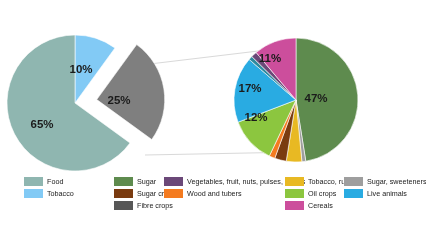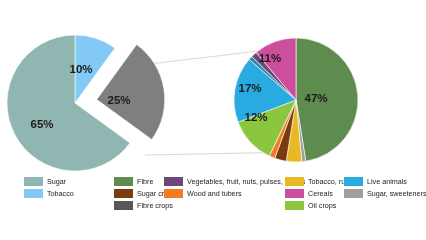--- a/index.html
+++ b/index.html
@@ -94,31 +94,31 @@
       <text class="slice-label" x="250" y="89">17%</text>
       <text class="slice-label" x="256" y="118">12%</text>
       <text class="slice-label" x="270" y="59">11%</text>
     </g>
   </svg>
 
   <div id="legend">
     <div class="legend-col" id="col-a">
         <div class="legend-item">
           <span class="swatch" style="background: rgb(143, 182, 176);"></span>
-          <span class="legend-text">Sugar</span>
+          <span class="legend-text">Food</span>
         </div>
         <div class="legend-item">
           <span class="swatch" style="background: rgb(130, 202, 245);"></span>
           <span class="legend-text">Tobacco</span>
         </div>
       </div>
     <div class="legend-col" id="col-b">
         <div class="legend-item">
           <span class="swatch" style="background: rgb(94, 139, 78);"></span>
-          <span class="legend-text">Fibre</span>
+          <span class="legend-text">Sugar</span>
         </div>
         <div class="legend-item">
           <span class="swatch" style="background: rgb(122, 59, 16);"></span>
           <span class="legend-text">Sugar crops</span>
         </div>
         <div class="legend-item">
           <span class="swatch" style="background: rgb(87, 87, 87);"></span>
           <span class="legend-text">Fibre crops</span>
         </div>
       </div>
@@ -131,33 +131,33 @@
           <span class="swatch" style="background: rgb(244, 123, 32);"></span>
           <span class="legend-text">Wood and tubers</span>
         </div>
       </div>
     <div class="legend-col" id="col-d">
         <div class="legend-item">
           <span class="swatch" style="background: rgb(232, 185, 35);"></span>
           <span class="legend-text">Tobacco, rubber</span>
         </div>
         <div class="legend-item">
+          <span class="swatch" style="background: rgb(140, 198, 63);"></span>
+          <span class="legend-text">Oil crops</span>
+        </div>
+        <div class="legend-item">
           <span class="swatch" style="background: rgb(204, 78, 156);"></span>
           <span class="legend-text">Cereals</span>
-        </div>
-        <div class="legend-item">
-          <span class="swatch" style="background: rgb(140, 198, 63);"></span>
-          <span class="legend-text">Oil crops</span>
         </div>
       </div>
     <div class="legend-col" id="col-e">
         <div class="legend-item">
+          <span class="swatch" style="background: rgb(158, 158, 158);"></span>
+          <span class="legend-text">Sugar, sweeteners</span>
+        </div>
+        <div class="legend-item">
           <span class="swatch" style="background: rgb(41, 171, 226);"></span>
           <span class="legend-text">Live animals</span>
-        </div>
-        <div class="legend-item">
-          <span class="swatch" style="background: rgb(158, 158, 158);"></span>
-          <span class="legend-text">Sugar, sweeteners</span>
         </div>
       </div>
   </div>
 
 </div>
 
 </body></html>

